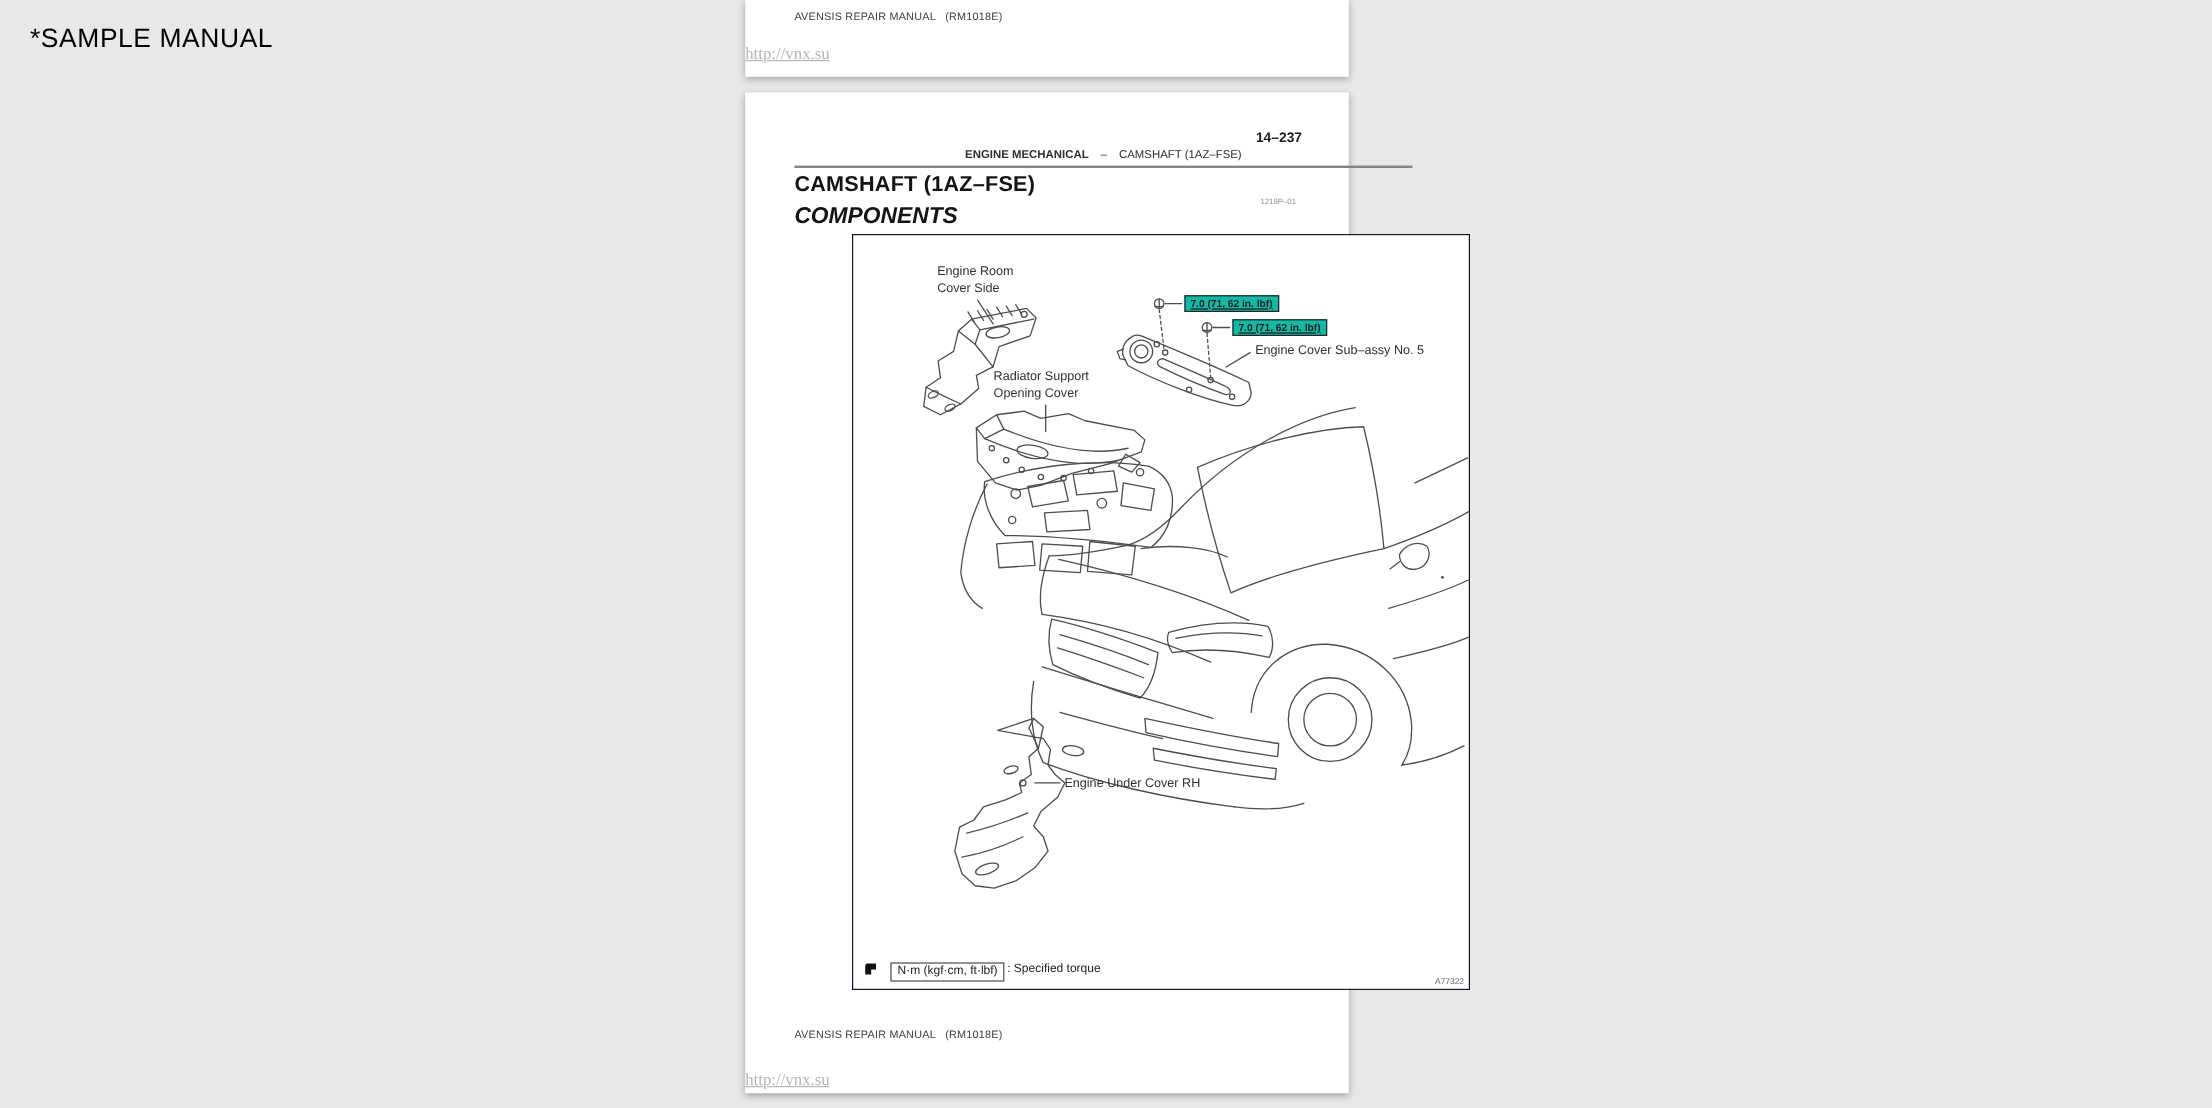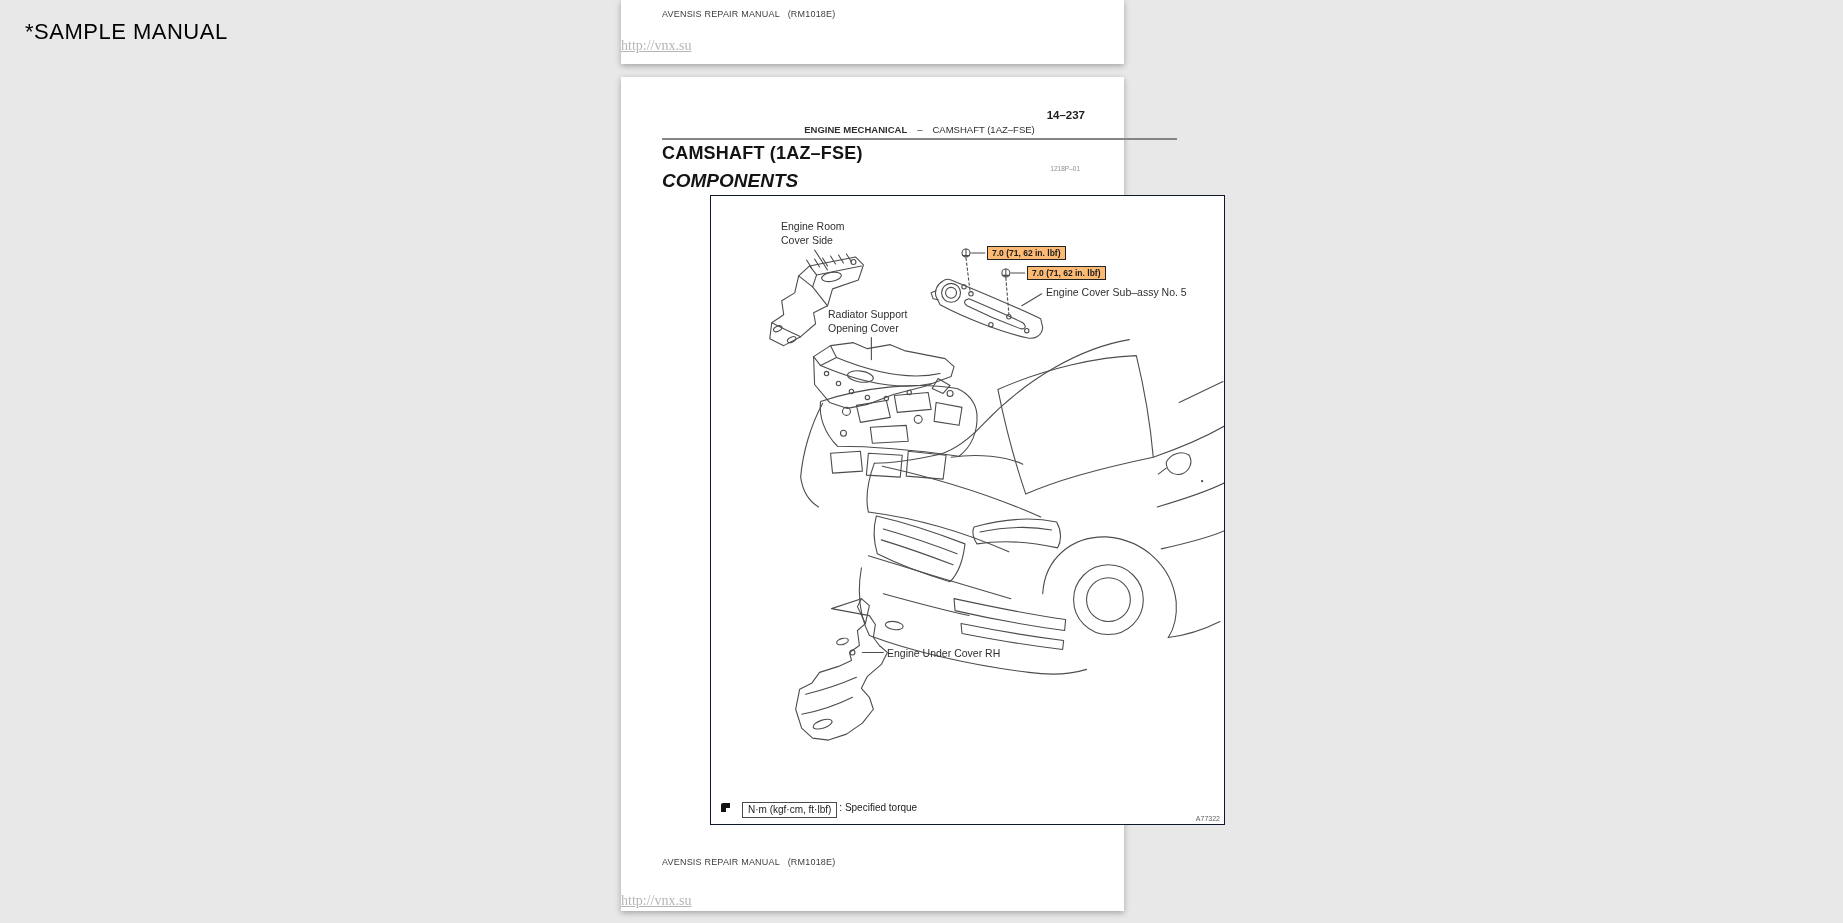--- a/index.html
+++ b/index.html
@@ -73,21 +73,22 @@
     white-space:nowrap;
   }
   .lbl-engine-room { left:70px;  top:24px; }
   .lbl-radiator    { left:117px; top:112px; }
   .lbl-engine-cover{ left:335px; top:90px; }
   .lbl-under-cover { left:176px; top:451px; }
 
   .torque-box {
     position:absolute; border:1px solid #222; padding:1px 4px;
     font-size:8.5px; font-weight:bold; color:#1a1a1a; white-space:nowrap;
-    background:#fdba74;
+    background:#14b8a6;
+    text-decoration:underline;
   }
   .tq1 { left:276px; top:50px; }
   .tq2 { left:316px; top:70px; }
 
   .legend {
     position:absolute; left:9px; bottom:6px;
     display:flex; align-items:flex-start; font-size:10px; color:#222;
   }
   .torque-icon { display:inline-block; width:11px; height:11px; margin-right:11px; }
   .legend-box {

